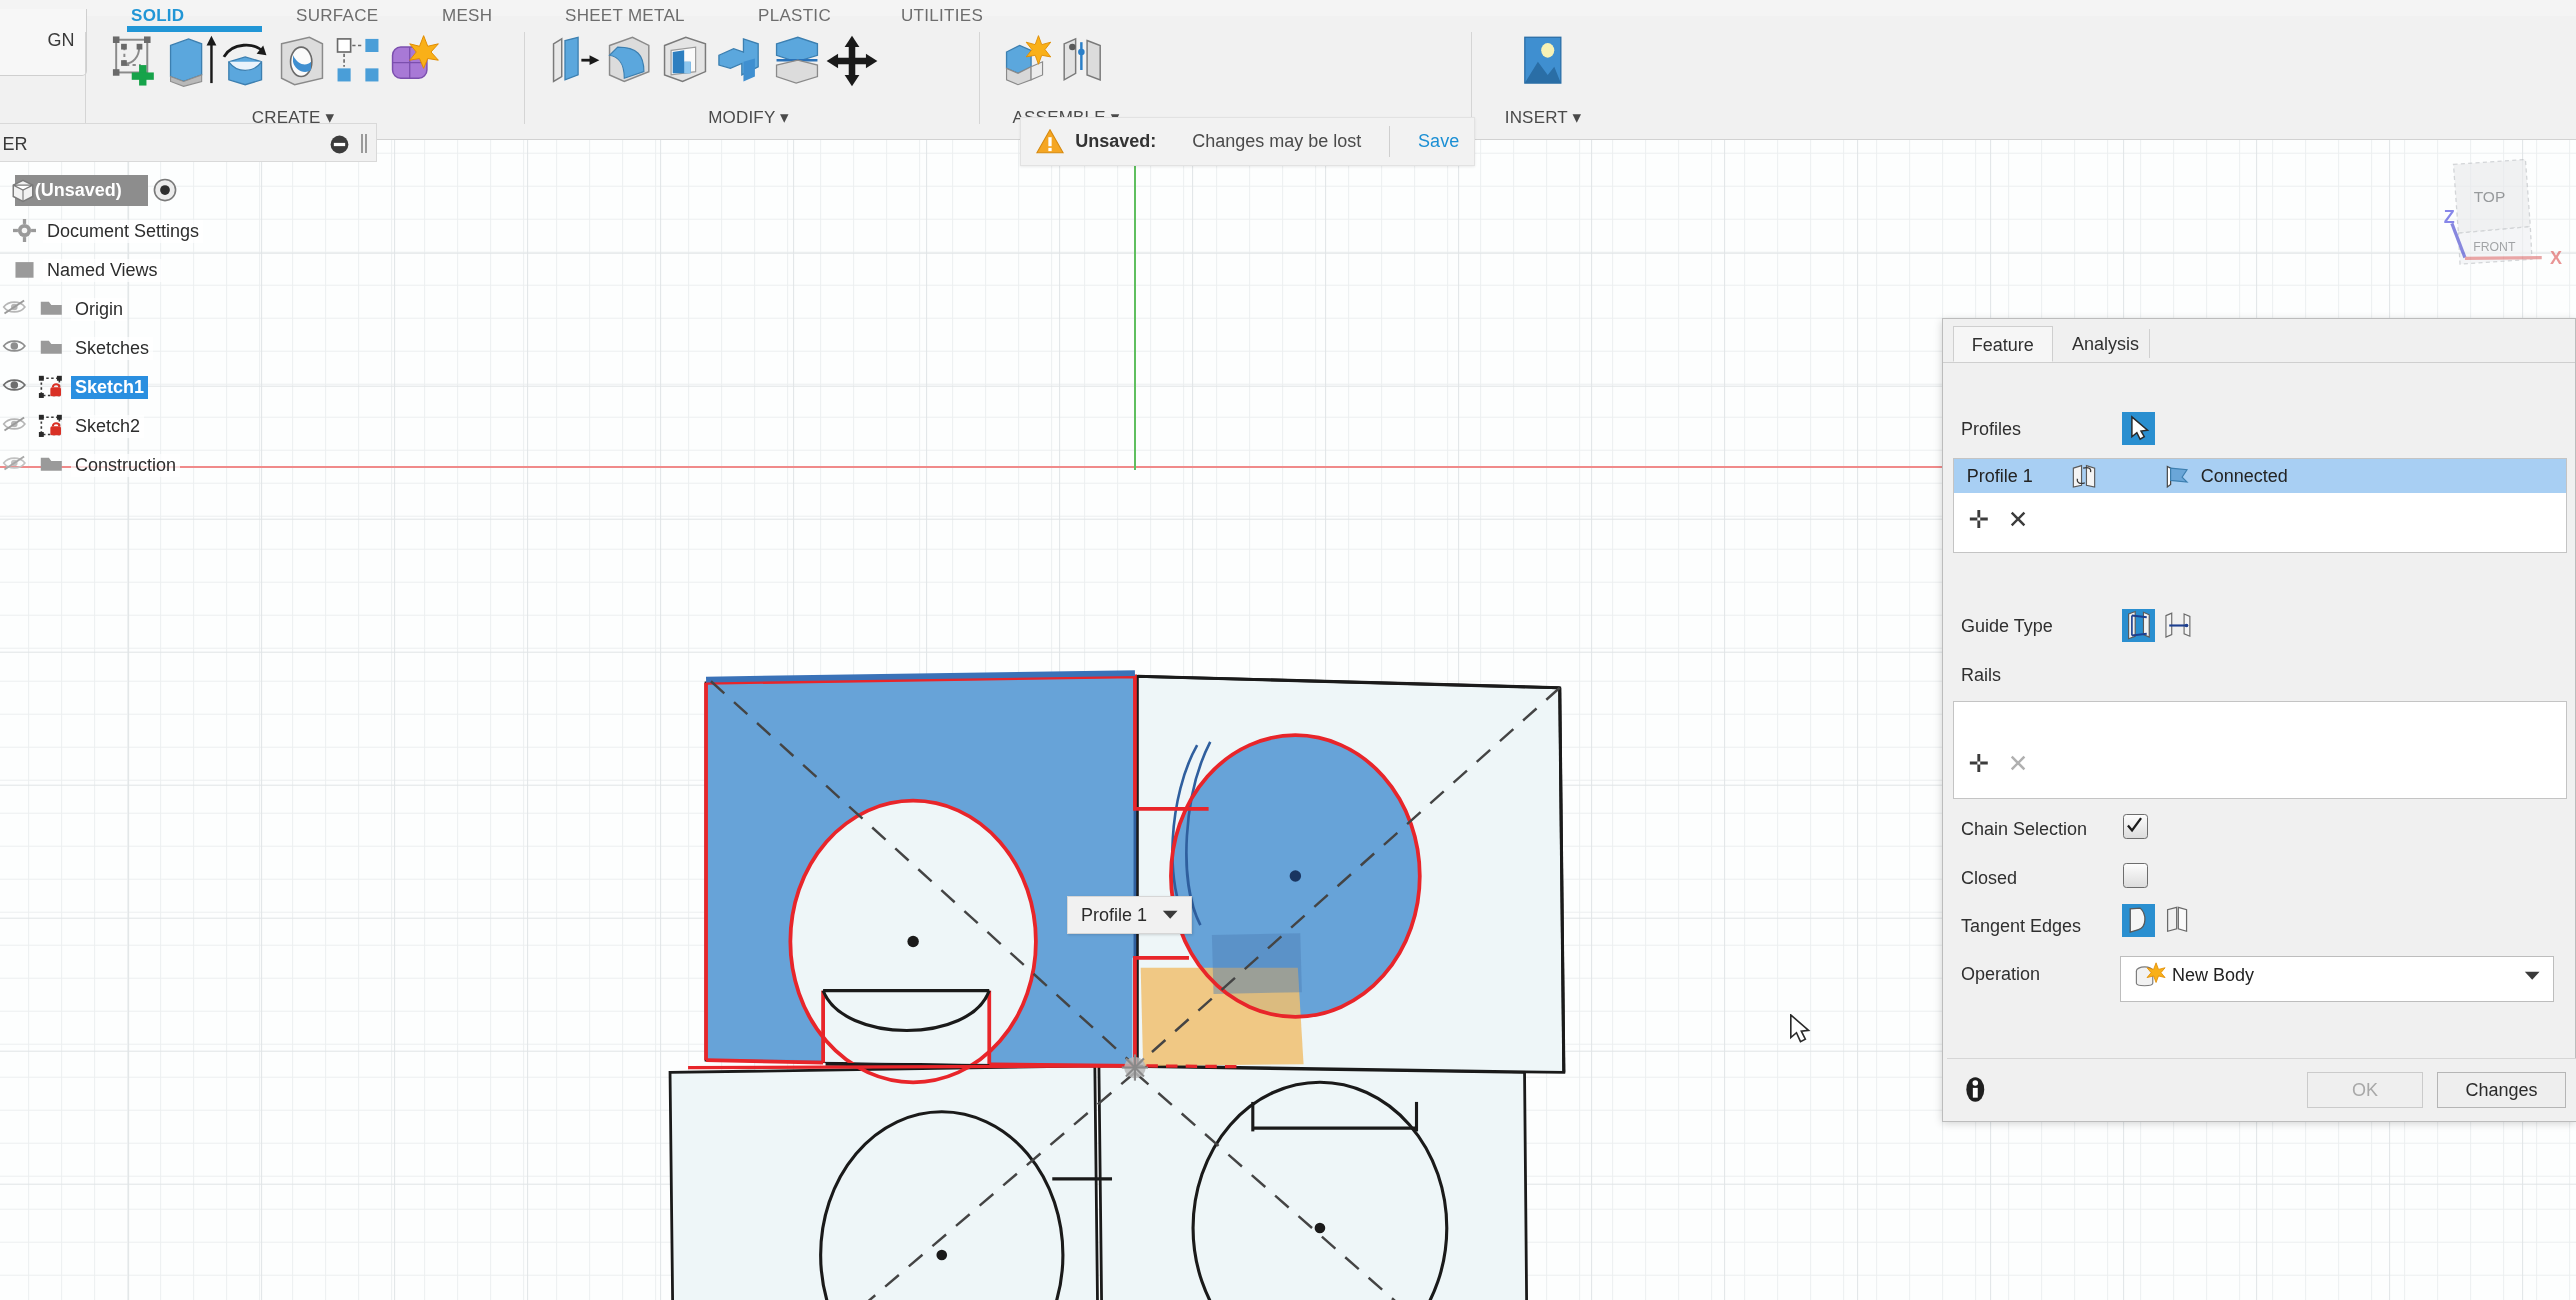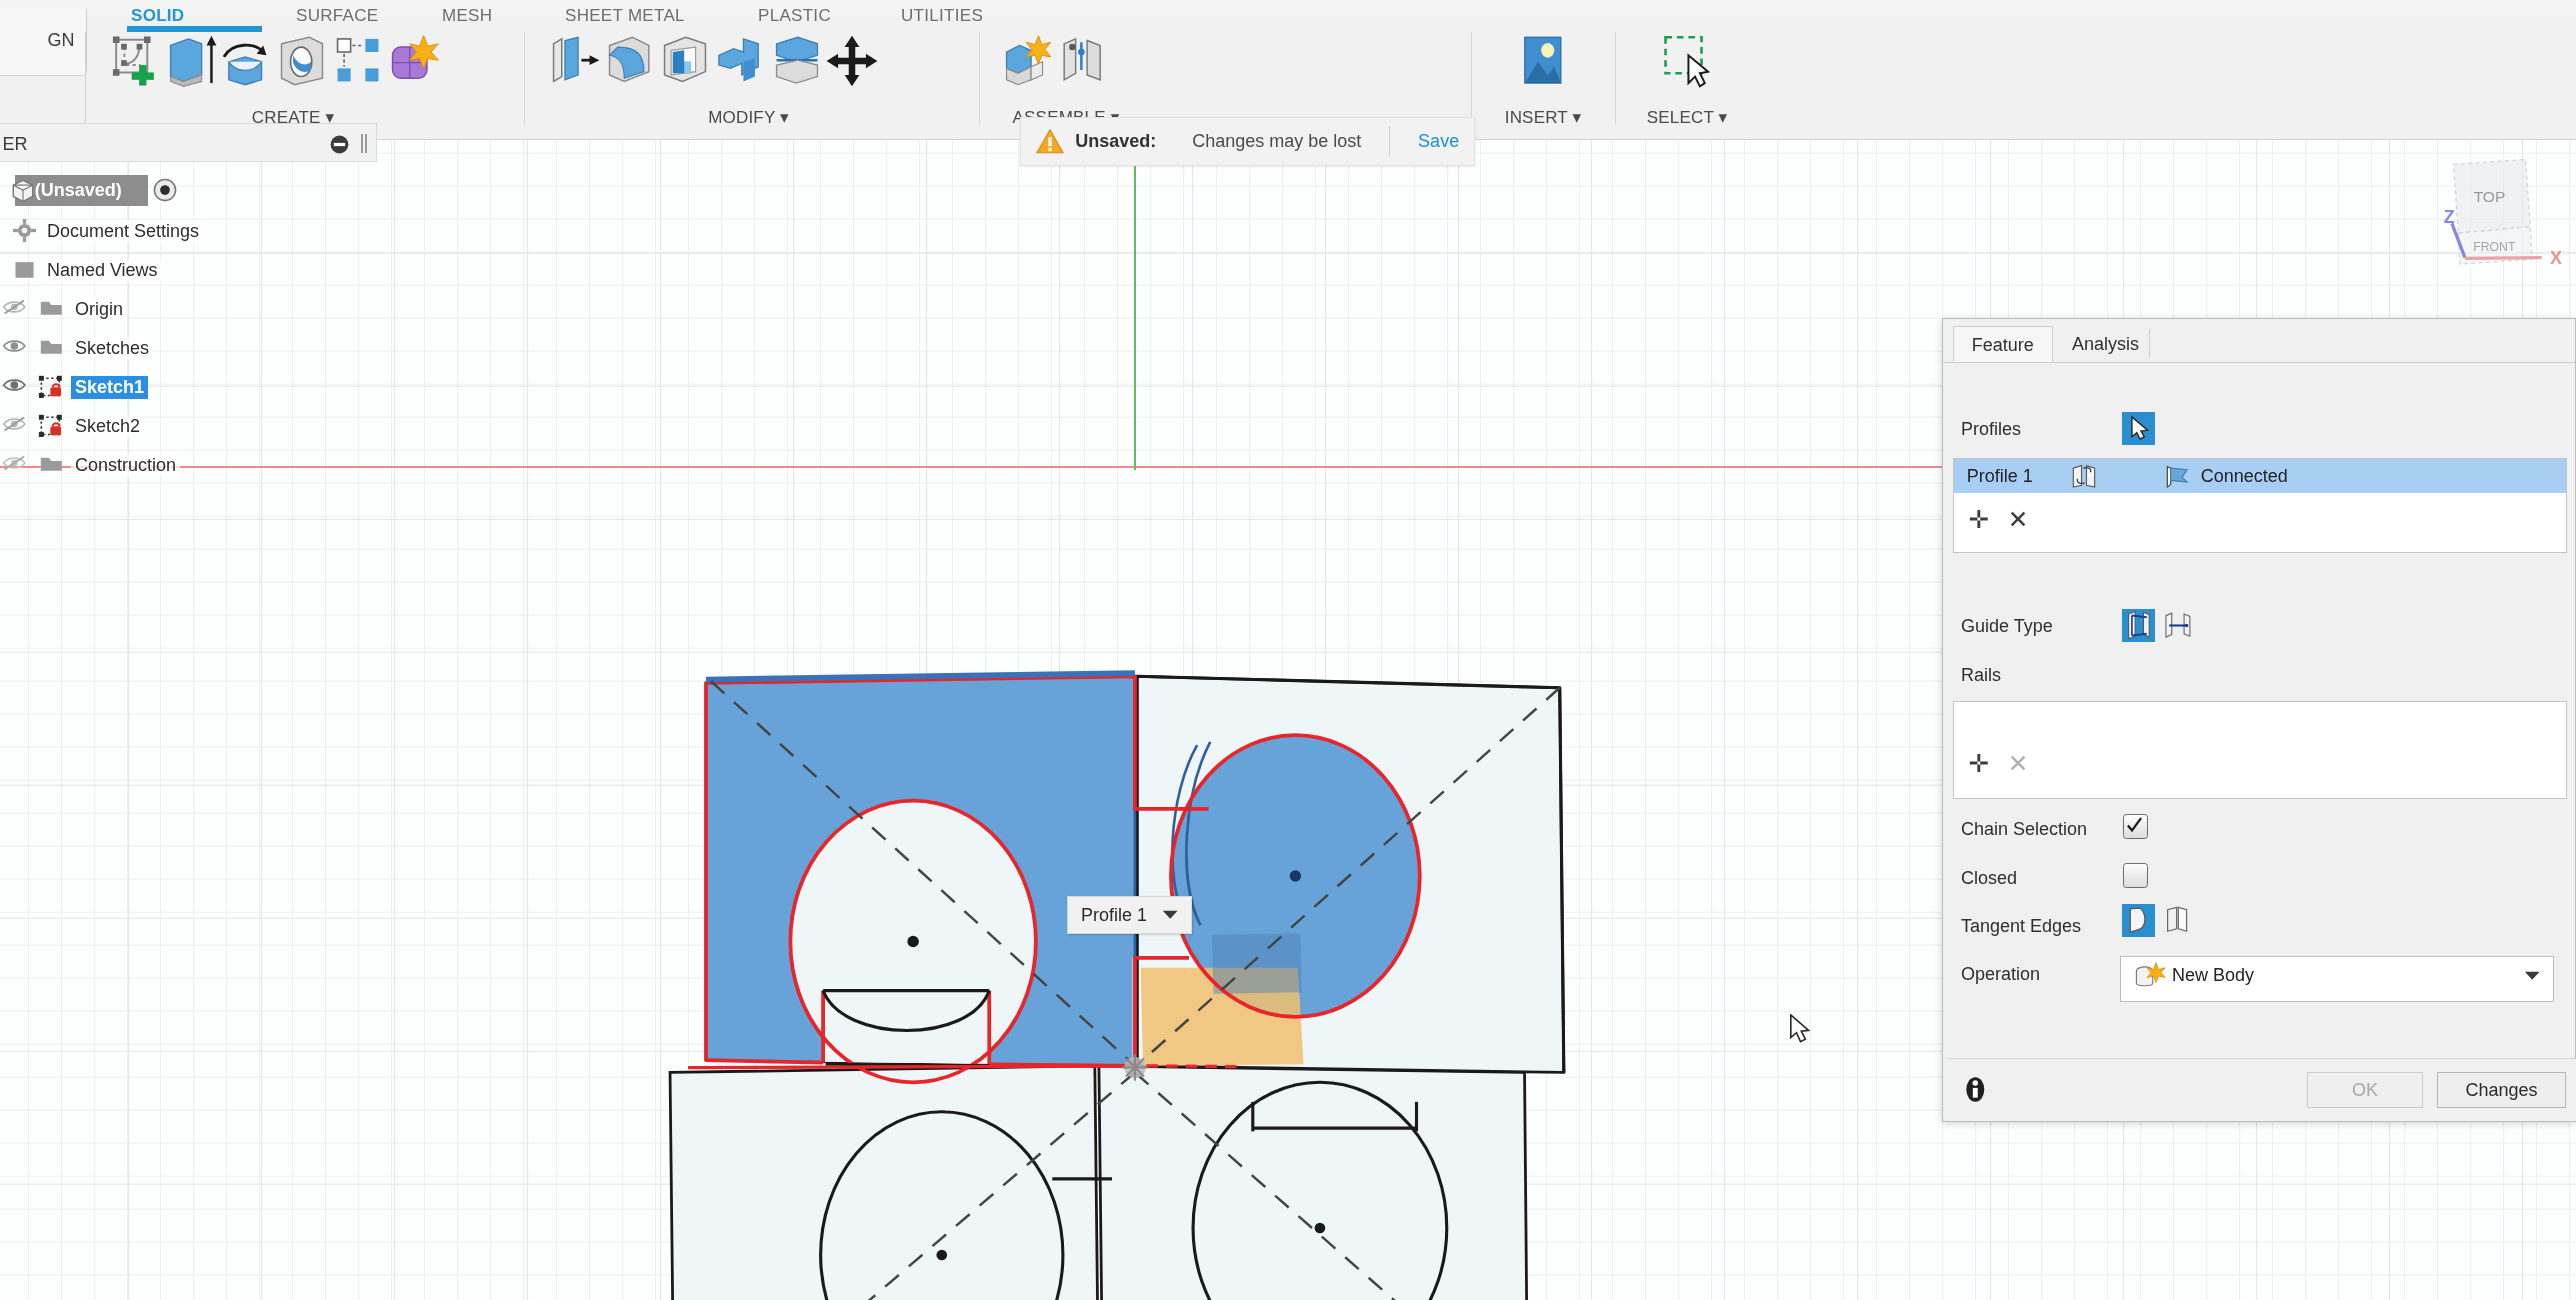--- a/index.html
+++ b/index.html
@@ -469,30 +469,20 @@
     <div class="tbtn" style="left:44px;">
       <svg width="54" height="54" viewBox="0 0 66 66">
         <rect x="12" y="4" width="44" height="56" fill="#3f8fd0" stroke="#2a6ea6" stroke-width="1.6"></rect>
         <ellipse cx="40" cy="20" rx="8" ry="9" fill="#f7f2b5"></ellipse>
         <polygon points="12,60 28,34 40,50 48,40 56,60" fill="#2a6ea6"></polygon>
       </svg>
     </div>
     <div class="panel-label">INSERT ▾</div>
   </div>
 
-  <div class="panel" style="left:1615px;width:144px;">
-    <div class="divider"></div>
-    <div class="tbtn" style="left:44px;">
-      <svg width="54" height="54" viewBox="0 0 66 66">
-        <rect x="8" y="4" width="44" height="44" fill="none" stroke="#18a04e" stroke-width="3.2" stroke-dasharray="8 6"></rect>
-        <polygon points="36,26 36,60 44,52 50,64 56,60 50,48 60,46" fill="#ffffff" stroke="#1a1a1a" stroke-width="2.4"></polygon>
-      </svg>
-    </div>
-    <div class="panel-label">SELECT ▾</div>
-  </div>
 </div>
 
 <div id="unsavedbar">
   <svg class="warnicon" width="28" height="24.6" viewBox="0 0 34 30">
     <polygon points="17,1 33,29 1,29" fill="#f5a623" stroke="#d68a10" stroke-width="1.4"></polygon>
     <rect x="15" y="10" width="4" height="11" fill="#fff"></rect>
       <rect x="15" y="23" width="4" height="4" fill="#fff"></rect>
   </svg>
   <span class="ttl">Unsaved:</span>
   <span class="msg">Changes may be lost</span>

